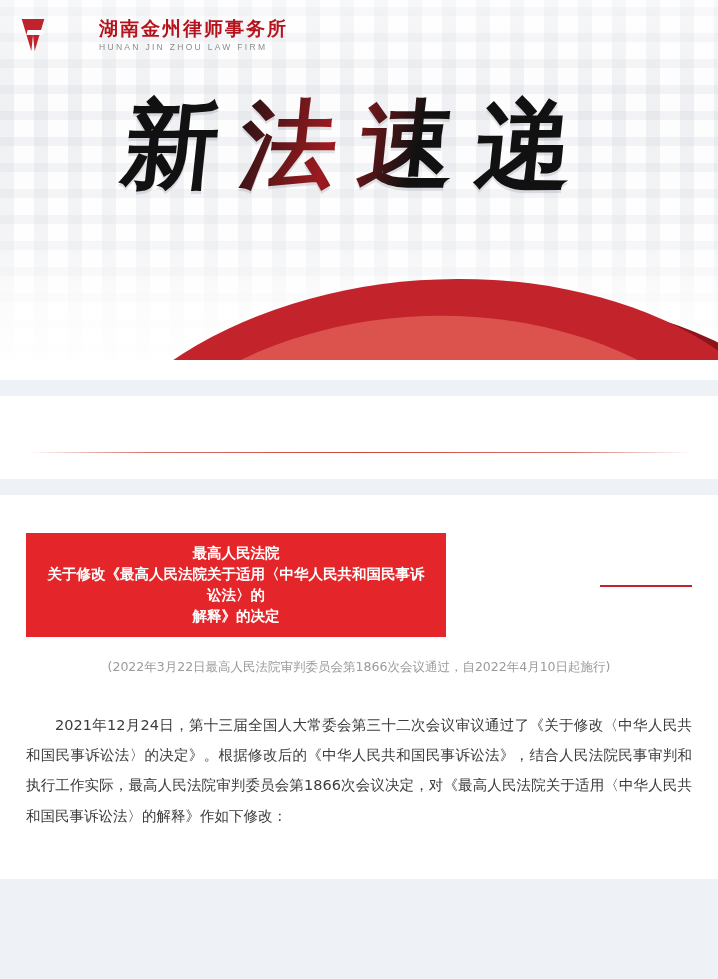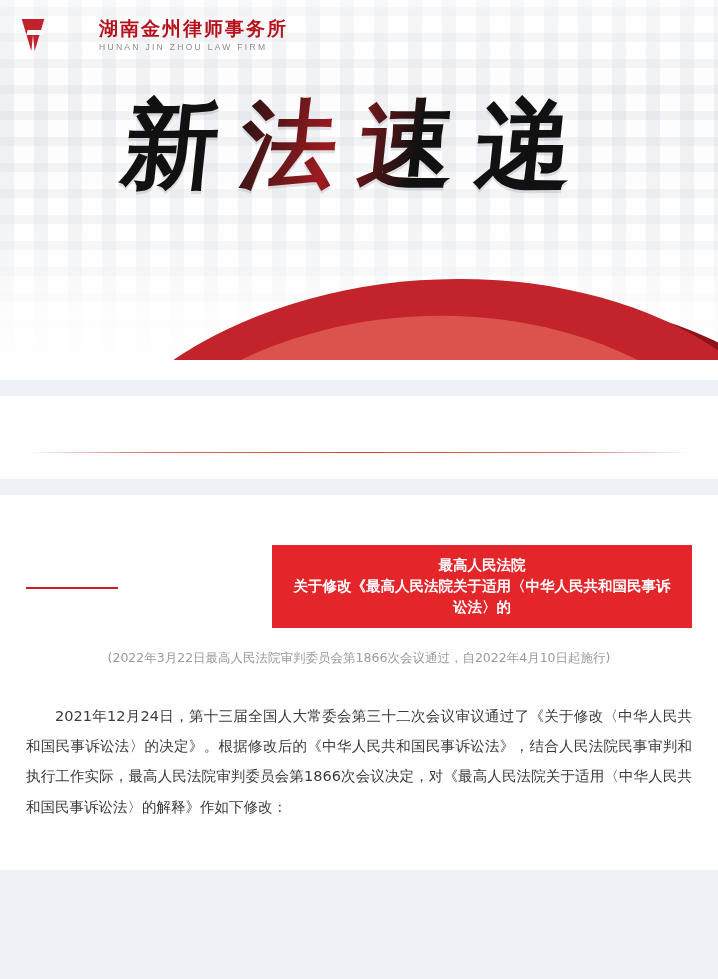--- a/index.html
+++ b/index.html
@@ -217,22 +217,22 @@
   
   .decision {
     margin-top: 16px;
     background: #ffffff;
     padding: 34px 26px 34px 26px;
   }
   .title-banner-wrap {
     position: relative;
     display: flex;
     align-items: center;
-    justify-content: flex-end;
-    margin: 16px auto 22px auto;
+    justify-content: flex-start;
+    margin: 4px auto 22px auto;
     width: 100%;
   }
   .title-banner-wrap:before,
   .title-banner-wrap:after {
     content: "";
     position: absolute;
     top: 50%;
     width: 92px;
     height: 2px;
     background: #c8202a;
@@ -303,20 +303,21 @@
 
   <div class="intro-card">
     <div class="intro-rule"></div>
   </div>
 
   <div class="decision">
     <div class="title-banner-wrap">
       <div class="title-banner">
         <div>最高人民法院</div>
         <div>关于修改《最高人民法院关于适用〈中华人民共和国民事诉讼法〉的</div>
+        <div>解释》的决定</div>
       </div>
     </div>
 
     <div class="decision-meta">(2022年3月22日最高人民法院审判委员会第1866次会议通过，自2022年4月10日起施行)</div>
 
     <p class="decision-para">2021年12月24日，第十三届全国人大常委会第三十二次会议审议通过了《关于修改〈中华人民共和国民事诉讼法〉的决定》。根据修改后的《中华人民共和国民事诉讼法》，结合人民法院民事审判和执行工作实际，最高人民法院审判委员会第1866次会议决定，对《最高人民法院关于适用〈中华人民共和国民事诉讼法〉的解释》作如下修改：</p>
 
   </div>
 
 </div>

